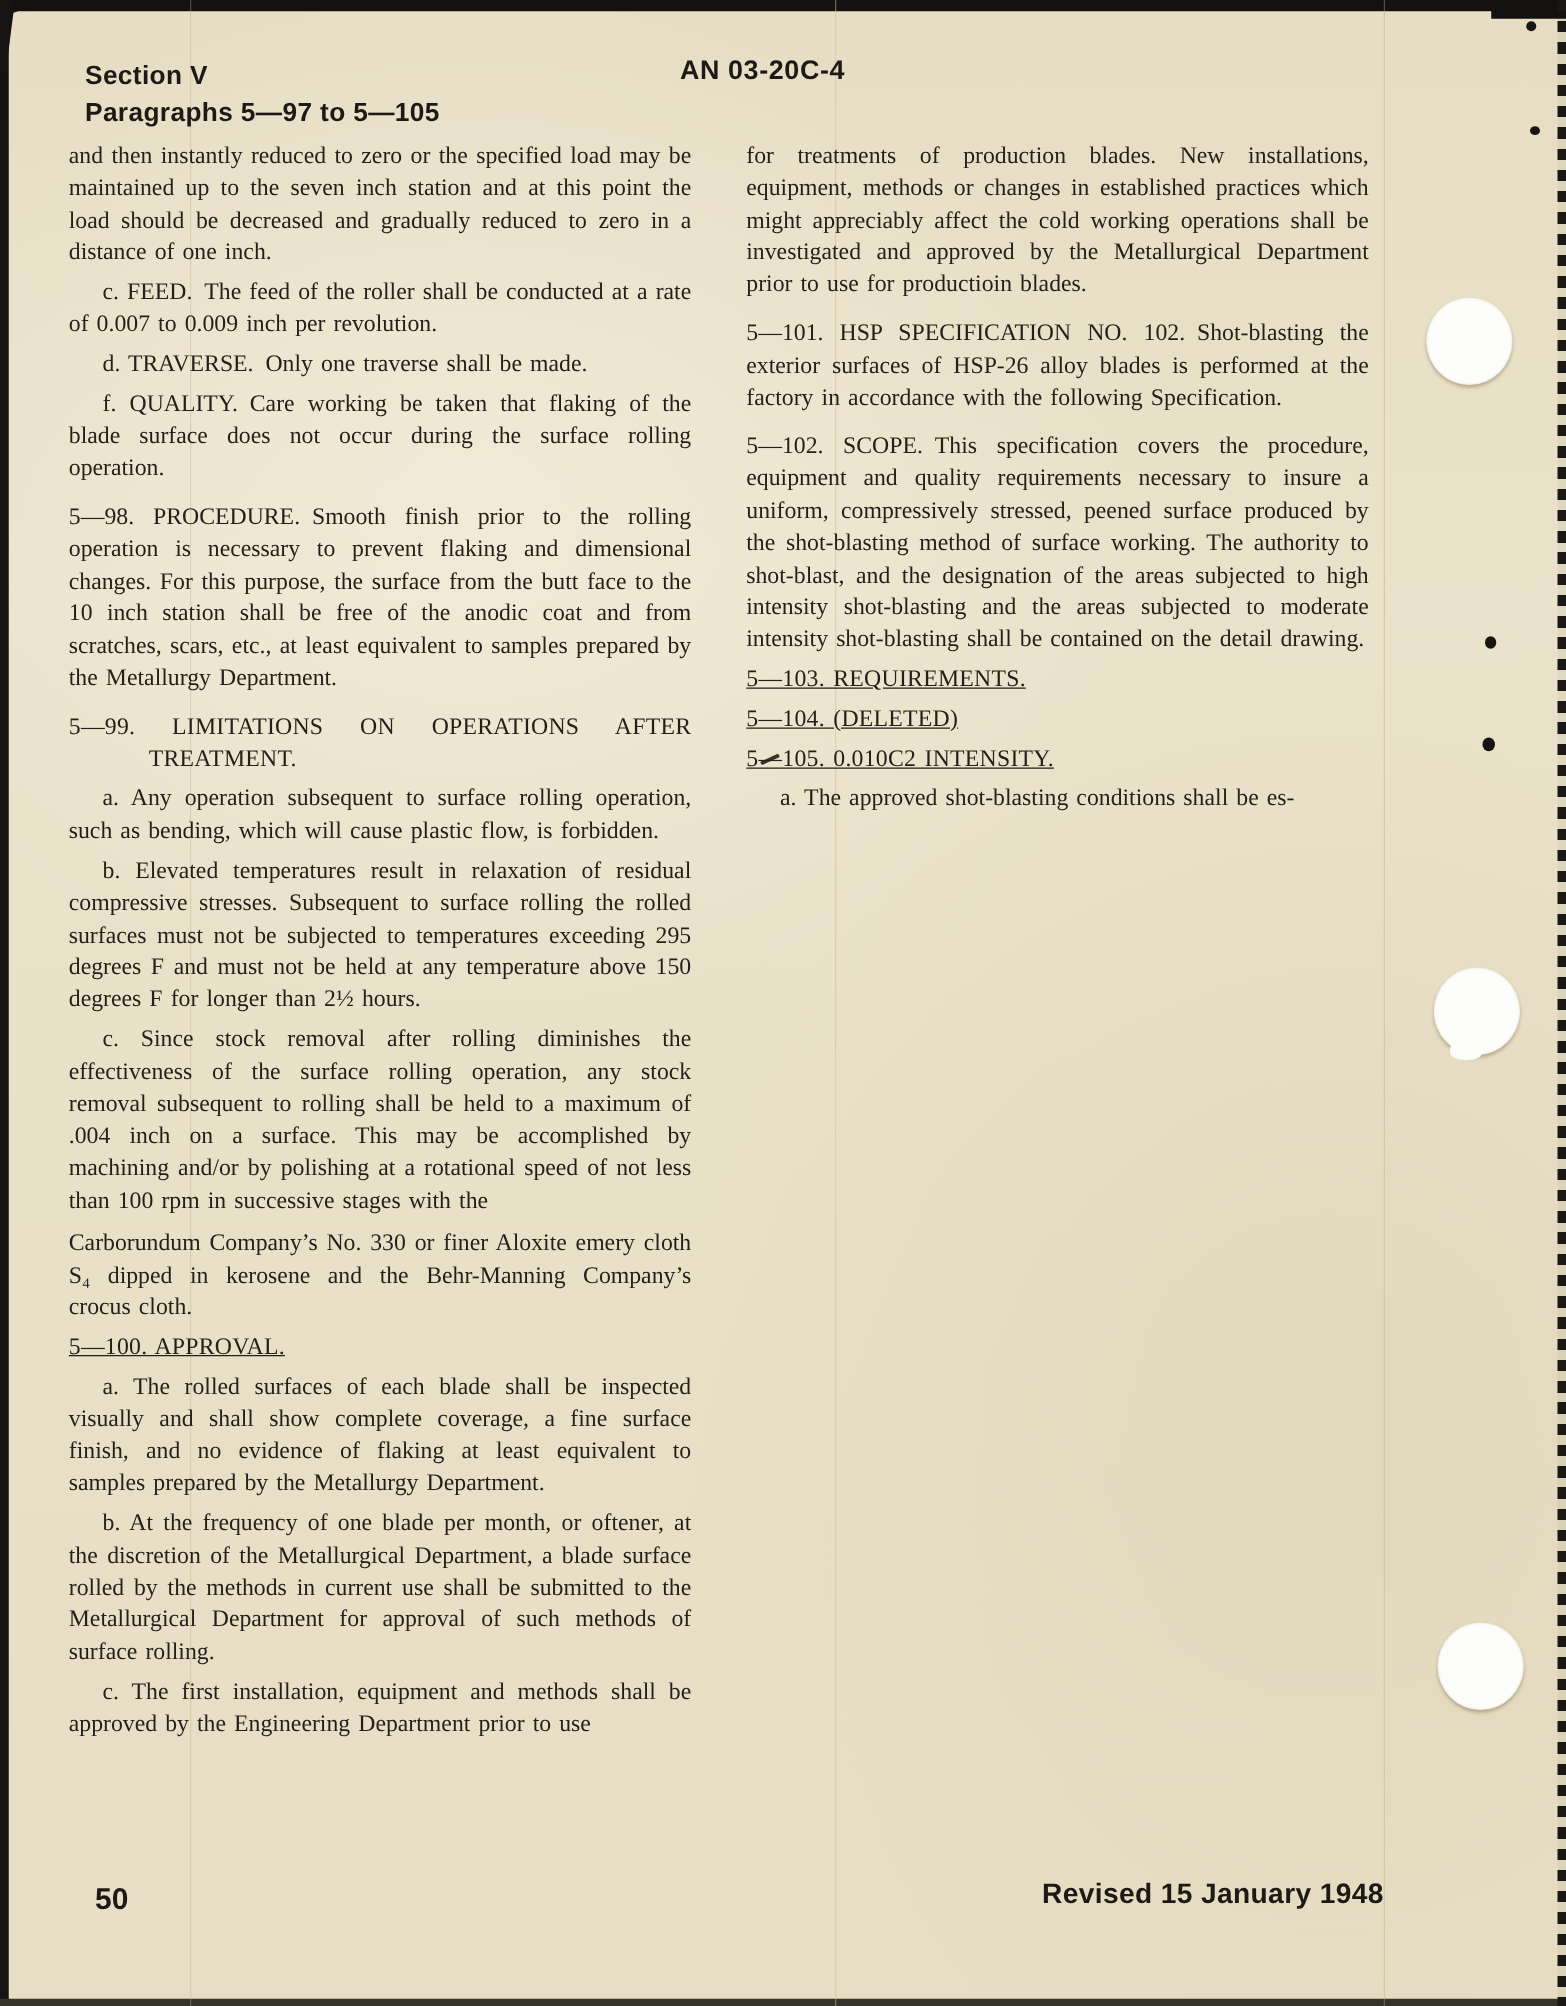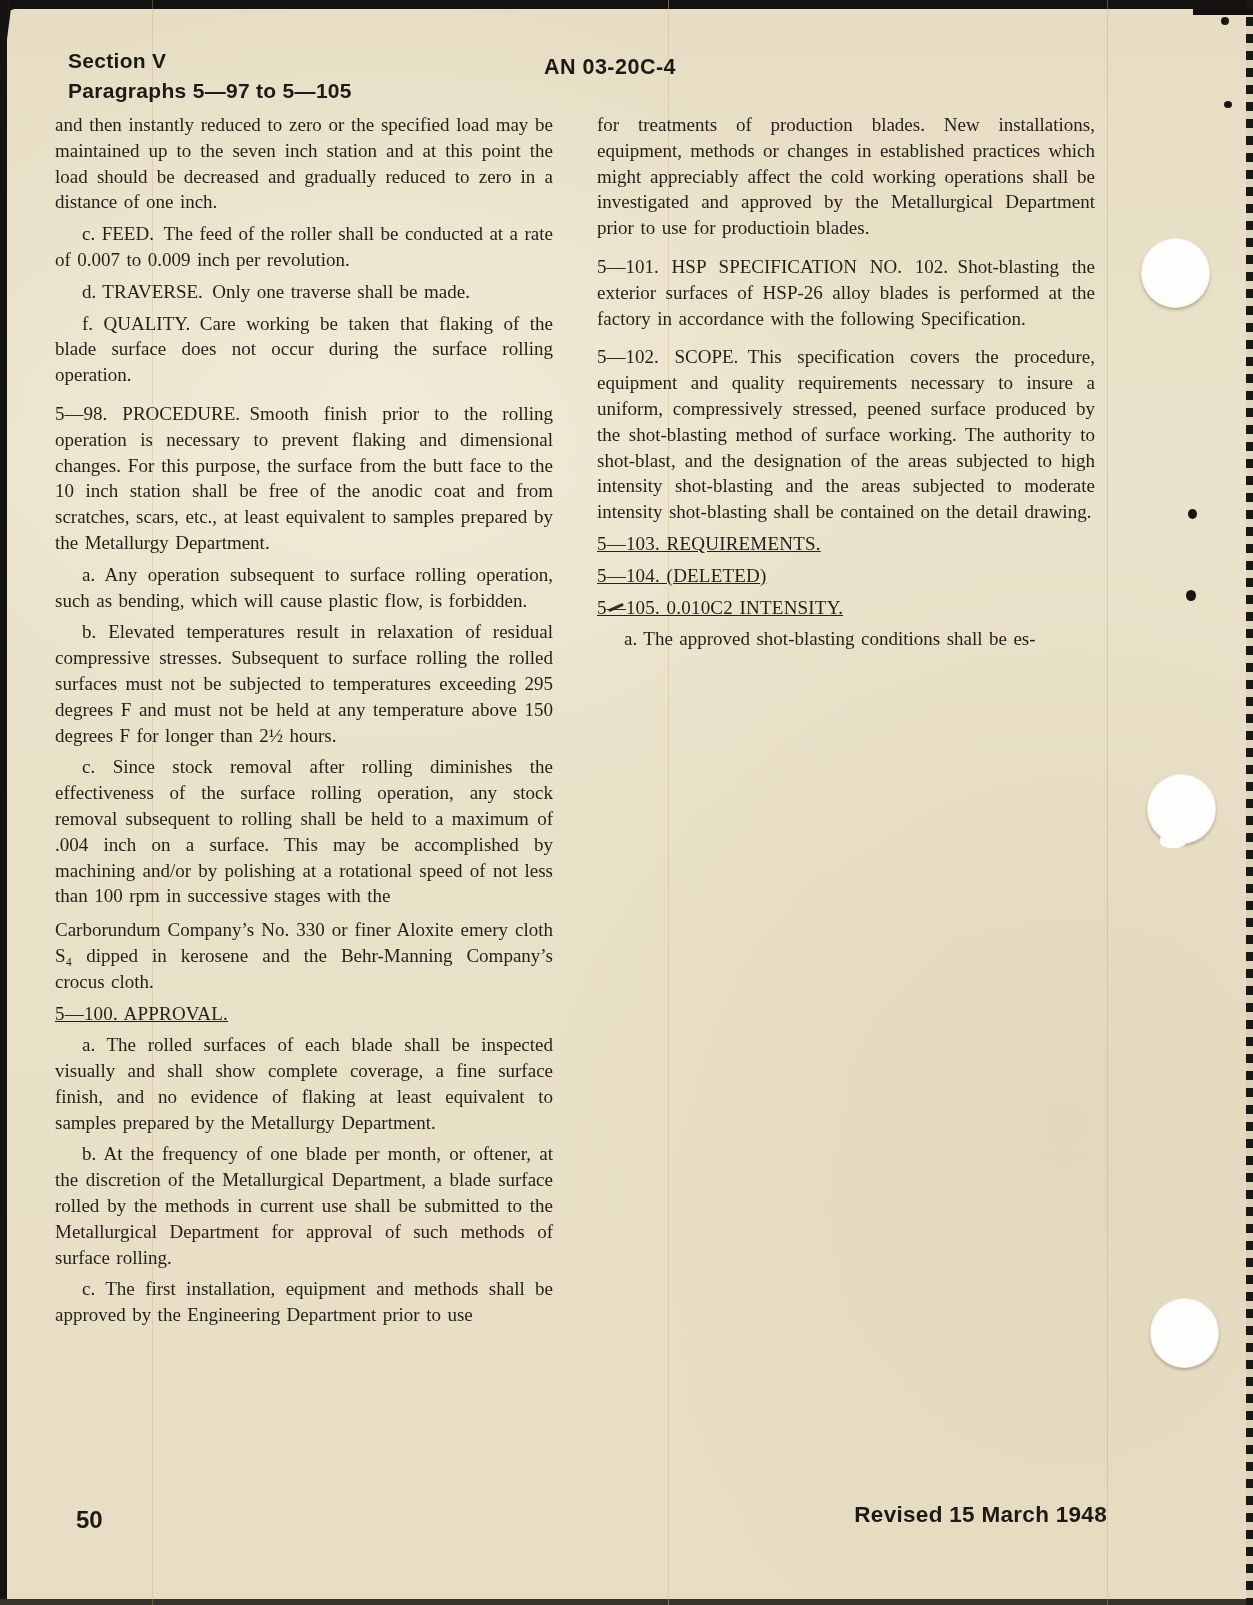--- a/index.html
+++ b/index.html
@@ -33,21 +33,21 @@
   .crease.c3{left:1107px;background:rgba(185,170,130,.4);}
   
   .hole{position:absolute;border-radius:50%;background:#fdfdfb;
     box-shadow:0 2px 3px rgba(120,105,70,.45), inset 0 0 2px rgba(200,190,160,.6);}
   
   .speck{position:absolute;background:#17150f;border-radius:50%;}
   .dash-mark{position:absolute;background:#3a3228;transform:rotate(-24deg);border-radius:1px;}
   
   .hdr{position:absolute;font-family:"Liberation Sans","DejaVu Sans",sans-serif;font-weight:bold;color:#1d1a15;margin-left:12px;}
   #section-block{left:56px;top:46px;font-size:21px;line-height:30px;letter-spacing:.3px;}
-  #doc-number{left:0;top:55px;width:1148px;text-align:center;font-size:21.5px;letter-spacing:.5px;padding-left:24px;}
+  #doc-number{left:0;top:44px;width:1148px;text-align:center;font-size:21.5px;letter-spacing:.5px;padding-left:24px;}
   #page-number{left:64px;top:1506px;font-size:24px;}
   #revision{left:597px;top:1502px;width:498px;text-align:right;font-size:22.5px;letter-spacing:.3px;}
   
   .col{position:absolute;top:112px;width:498px;font-size:19px;line-height:25.8px;
     text-align:justify;word-spacing:.09em;}
   #col-left{left:55px;}
   #col-right{left:597px;}
   .col p{margin:0 0 6px;}
   .col p.sub{text-indent:27px;}
   .col p.section{margin-top:13px;}
@@ -88,20 +88,21 @@
     <div>Paragraphs 5—97 to 5—105</div>
   </div>
   <div id="doc-number" class="hdr">AN 03-20C-4</div>
 
   <div id="col-left" class="col">
     <p class="body">and then instantly reduced to zero or the specified load may be maintained up to the seven inch station and at this point the load should be decreased and gradually reduced to zero in a distance of one inch.</p>
     <p class="sub">c. FEED. The feed of the roller shall be conducted at a rate of 0.007 to 0.009 inch per revolution.</p>
     <p class="sub">d. TRAVERSE. Only one traverse shall be made.</p>
     <p class="sub">f. QUALITY. Care working be taken that flaking of the blade surface does not occur during the surface rolling operation.</p>
     <p class="section">5—98. PROCEDURE. Smooth finish prior to the rolling operation is necessary to prevent flaking and dimensional changes. For this purpose, the surface from the butt face to the 10 inch station shall be free of the anodic coat and from scratches, scars, etc., at least equivalent to samples prepared by the Metallurgy Department.</p>
+    <p class="hang">5—99. LIMITATIONS ON OPERATIONS AFTER TREATMENT.</p>
     <p class="sub">a. Any operation subsequent to surface rolling operation, such as bending, which will cause plastic flow, is forbidden.</p>
     <p class="sub">b. Elevated temperatures result in relaxation of residual compressive stresses. Subsequent to surface rolling the rolled surfaces must not be subjected to temperatures exceeding 295 degrees F and must not be held at any temperature above 150 degrees F for longer than 2½ hours.</p>
     <p class="sub">c. Since stock removal after rolling diminishes the effectiveness of the surface rolling operation, any stock removal subsequent to rolling shall be held to a maximum of .004 inch on a surface. This may be accomplished by machining and/or by polishing at a rotational speed of not less than 100 rpm in successive stages with the</p>
     <p class="body2">Carborundum Company’s No. 330 or finer Aloxite emery cloth S₄ dipped in kerosene and the Behr-Manning Company’s crocus cloth.</p>
     <p class="heading">5—100. APPROVAL.</p>
     <p class="sub">a. The rolled surfaces of each blade shall be inspected visually and shall show complete coverage, a fine surface finish, and no evidence of flaking at least equivalent to samples prepared by the Metallurgy Department.</p>
     <p class="sub">b. At the frequency of one blade per month, or oftener, at the discretion of the Metallurgical Department, a blade surface rolled by the methods in current use shall be submitted to the Metallurgical Department for approval of such methods of surface rolling.</p>
     <p class="sub">c. The first installation, equipment and methods shall be approved by the Engineering Department prior to use</p>
   </div>
 
@@ -109,15 +110,15 @@
     <p class="body">for treatments of production blades. New installations, equipment, methods or changes in established practices which might appreciably affect the cold working operations shall be investigated and approved by the Metallurgical Department prior to use for productioin blades.</p>
     <p class="section">5—101. HSP SPECIFICATION NO. 102. Shot-blasting the exterior surfaces of HSP-26 alloy blades is performed at the factory in accordance with the following Specification.</p>
     <p class="section">5—102. SCOPE. This specification covers the procedure, equipment and quality requirements necessary to insure a uniform, compressively stressed, peened surface produced by the shot-blasting method of surface working. The authority to shot-blast, and the designation of the areas subjected to high intensity shot-blasting and the areas subjected to moderate intensity shot-blasting shall be contained on the detail drawing.</p>
     <p class="heading">5—103. REQUIREMENTS.</p>
     <p class="heading">5—104. (DELETED)</p>
     <p class="heading">5—105. 0.010C2 INTENSITY.</p>
     <p class="sub">a. The approved shot-blasting conditions shall be es-</p>
   </div>
 
   <div id="page-number" class="hdr">50</div>
-  <div id="revision" class="hdr">Revised 15 March 1948</div>
+  <div id="revision" class="hdr">Revised 15 January 1948</div>
 
 </div>
 
 </body></html>

